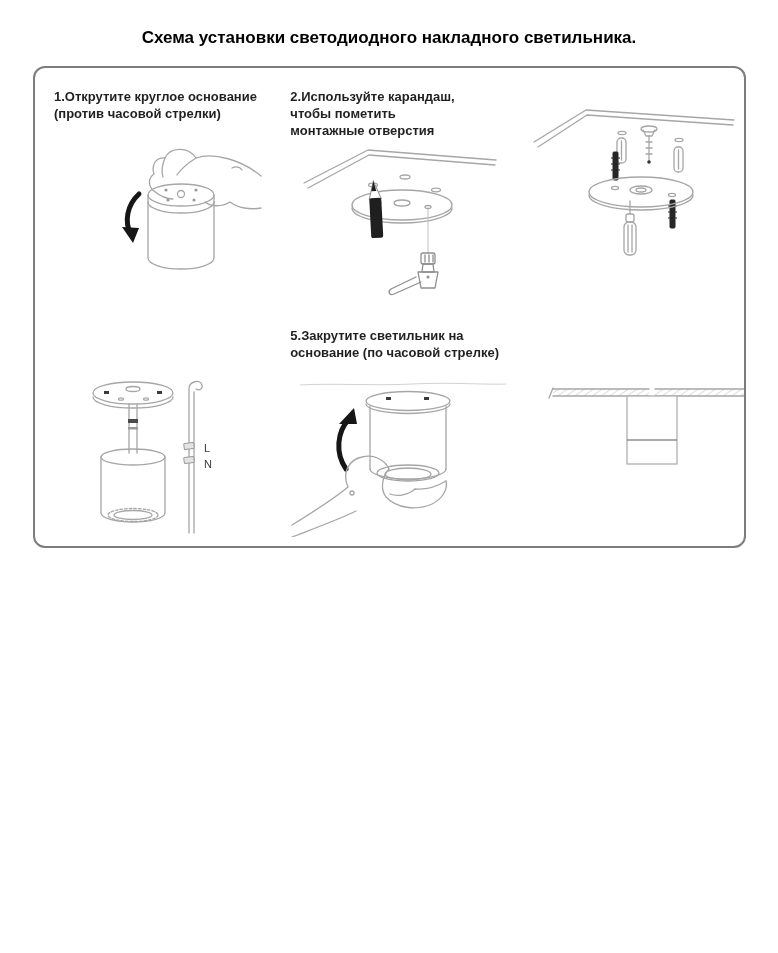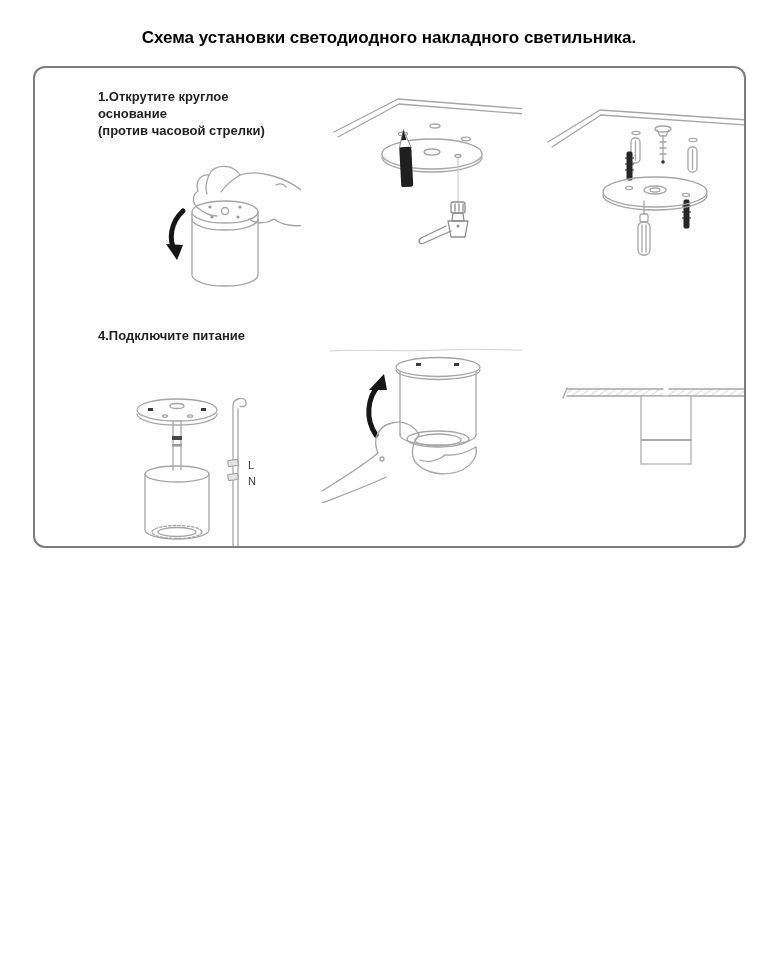--- a/index.html
+++ b/index.html
@@ -1,20 +1,20 @@
 <!DOCTYPE html>
 <html><head>
 <meta charset="utf-8">
 <style>
   html,body{margin:0;padding:0;background:#fff;}
   body{width:778px;height:953px;position:relative;font-family:"Liberation Sans",sans-serif;}
   .title{margin:28px 20px 12px;text-align:center;font-size:17px;font-weight:bold;color:#000;}
   .panel{position:absolute;left:33px;top:66px;width:713px;height:482px;box-sizing:border-box;
          border:2px solid #7d7d7d;border-radius:12px;background:#fff;
-         display:grid;grid-template-columns:repeat(3,1fr);grid-template-rows:1fr 1fr;padding-left:44px;}
+         display:grid;grid-template-columns:repeat(3,1fr);grid-template-rows:1fr 1fr;}
   .cell{padding:20px 4px 0 19px;box-sizing:border-box;overflow:hidden;}
   .label{font-size:13px;line-height:17px;font-weight:bold;color:#221f1f;white-space:pre-line;}
   .figure{display:block;}
   .f1{margin:16px 0 0 10px;}
   .f2{margin:4px 0 0 8px;}
   .f3{margin:12px 0 0 2px;}
   .f4{margin:46px 0 0 22px;}
   .f5{margin:16px 0 0 -2px;}
   .f6{margin:48px 0 0 16px;}
   svg .art{stroke:#a6a6a6;fill:none;stroke-width:1.3;stroke-linecap:round;stroke-linejoin:round;}
@@ -51,20 +51,23 @@
         <path class="art" d="M197,38 C178,22 150,14 132,20 C124,8 106,9 101,20 C92,19 87,27 90,36 C84,40 84,48 90,53 C96,58 103,61 109,61"></path>
         <path class="art" d="M197,70 C186,72 174,70 166,64 C158,69 147,69 141,64"></path>
         <path class="art" d="M132,20 C124,25 117,31 113,37"></path>
         <path class="art" d="M101,20 C98,27 97,33 99,39"></path>
         <path class="art" d="M168,30 C172,28 176,29 178,32"></path>
       </g>
     </svg>
   </div>
 
   <div class="cell">
+    <div class="label">2.Используйте карандаш,
+чтобы пометить
+монтажные отверстия</div>
     <svg class="figure f2" width="200" height="160" viewBox="0 0 200 160">
       <g>
         <path class="art" d="M6,40 L70,7 L198,17"></path>
         <path class="art" d="M10,45 L71,12 L197,22"></path>
         <ellipse class="art" cx="75" cy="42" rx="4.5" ry="1.8"></ellipse>
         <ellipse class="art" cx="138" cy="47" rx="4.5" ry="1.8"></ellipse>
         <ellipse class="art" cx="107" cy="34" rx="5" ry="2"></ellipse>
       </g>
       <g>
         <ellipse class="art" cx="104" cy="62" rx="50" ry="15"></ellipse>
@@ -141,21 +144,20 @@
         <line x1="101" y1="101" x2="101" y2="114"></line>
         <rect x="97" y="114" width="8" height="8" rx="2"></rect>
         <rect x="95" y="122" width="12" height="33" rx="5"></rect>
         <line x1="99" y1="125" x2="99" y2="152"></line>
         <line x1="103" y1="125" x2="103" y2="152"></line>
       </g>
     </svg>
   </div>
 
   <div class="cell">
-    <div class="label">4.Подключите питание</div>
     <svg class="figure f4" width="150" height="168" viewBox="0 0 150 168">
       <g>
         <ellipse class="art" cx="57" cy="20" rx="40" ry="11"></ellipse>
         <path class="art" d="M17,24 A40,11 0 0 0 97,24"></path>
         <ellipse class="art" cx="57" cy="16" rx="7" ry="2.5"></ellipse>
         <rect x="28" y="18" width="5" height="3" fill="#3a3a3a"></rect>
         <rect x="81" y="18" width="5" height="3" fill="#3a3a3a"></rect>
         <ellipse class="art" cx="45" cy="26" rx="2.5" ry="1.2"></ellipse>
         <ellipse class="art" cx="70" cy="26" rx="2.5" ry="1.2"></ellipse>
       </g>
@@ -178,20 +180,22 @@
           <rect x="108" y="70" width="10" height="6" rx="1" fill="#e4e4e4" stroke="#9a9a9a" transform="rotate(-8 113 73)"></rect>
           <rect x="108" y="84" width="10" height="6" rx="1" fill="#e4e4e4" stroke="#9a9a9a" transform="rotate(-8 113 87)"></rect>
         </g>
         <text x="128" y="79">L</text>
         <text x="128" y="95">N</text>
       </g>
     </svg>
   </div>
 
   <div class="cell">
+    <div class="label">5.Закрутите светильник на
+основание (по часовой стрелке)</div>
     <svg class="figure f5" width="226" height="160" viewBox="0 0 226 160">
       <path d="M12,8 C45,6 85,9 125,7 C165,5 198,8 218,7" stroke="#d2d2d2" fill="none"></path>
       <g>
         <path class="blk" d="M58,92 C47,76 49,55 61,42"></path>
         <polygon points="51,47 66,31 69,47" fill="#161616"></polygon>
       </g>
       <g>
         <ellipse class="art" cx="120" cy="24" rx="42" ry="9.5"></ellipse>
         <path class="art" d="M78,27 A42,9.5 0 0 0 162,27"></path>
         <rect x="98" y="20" width="5" height="3" fill="#3a3a3a"></rect>

